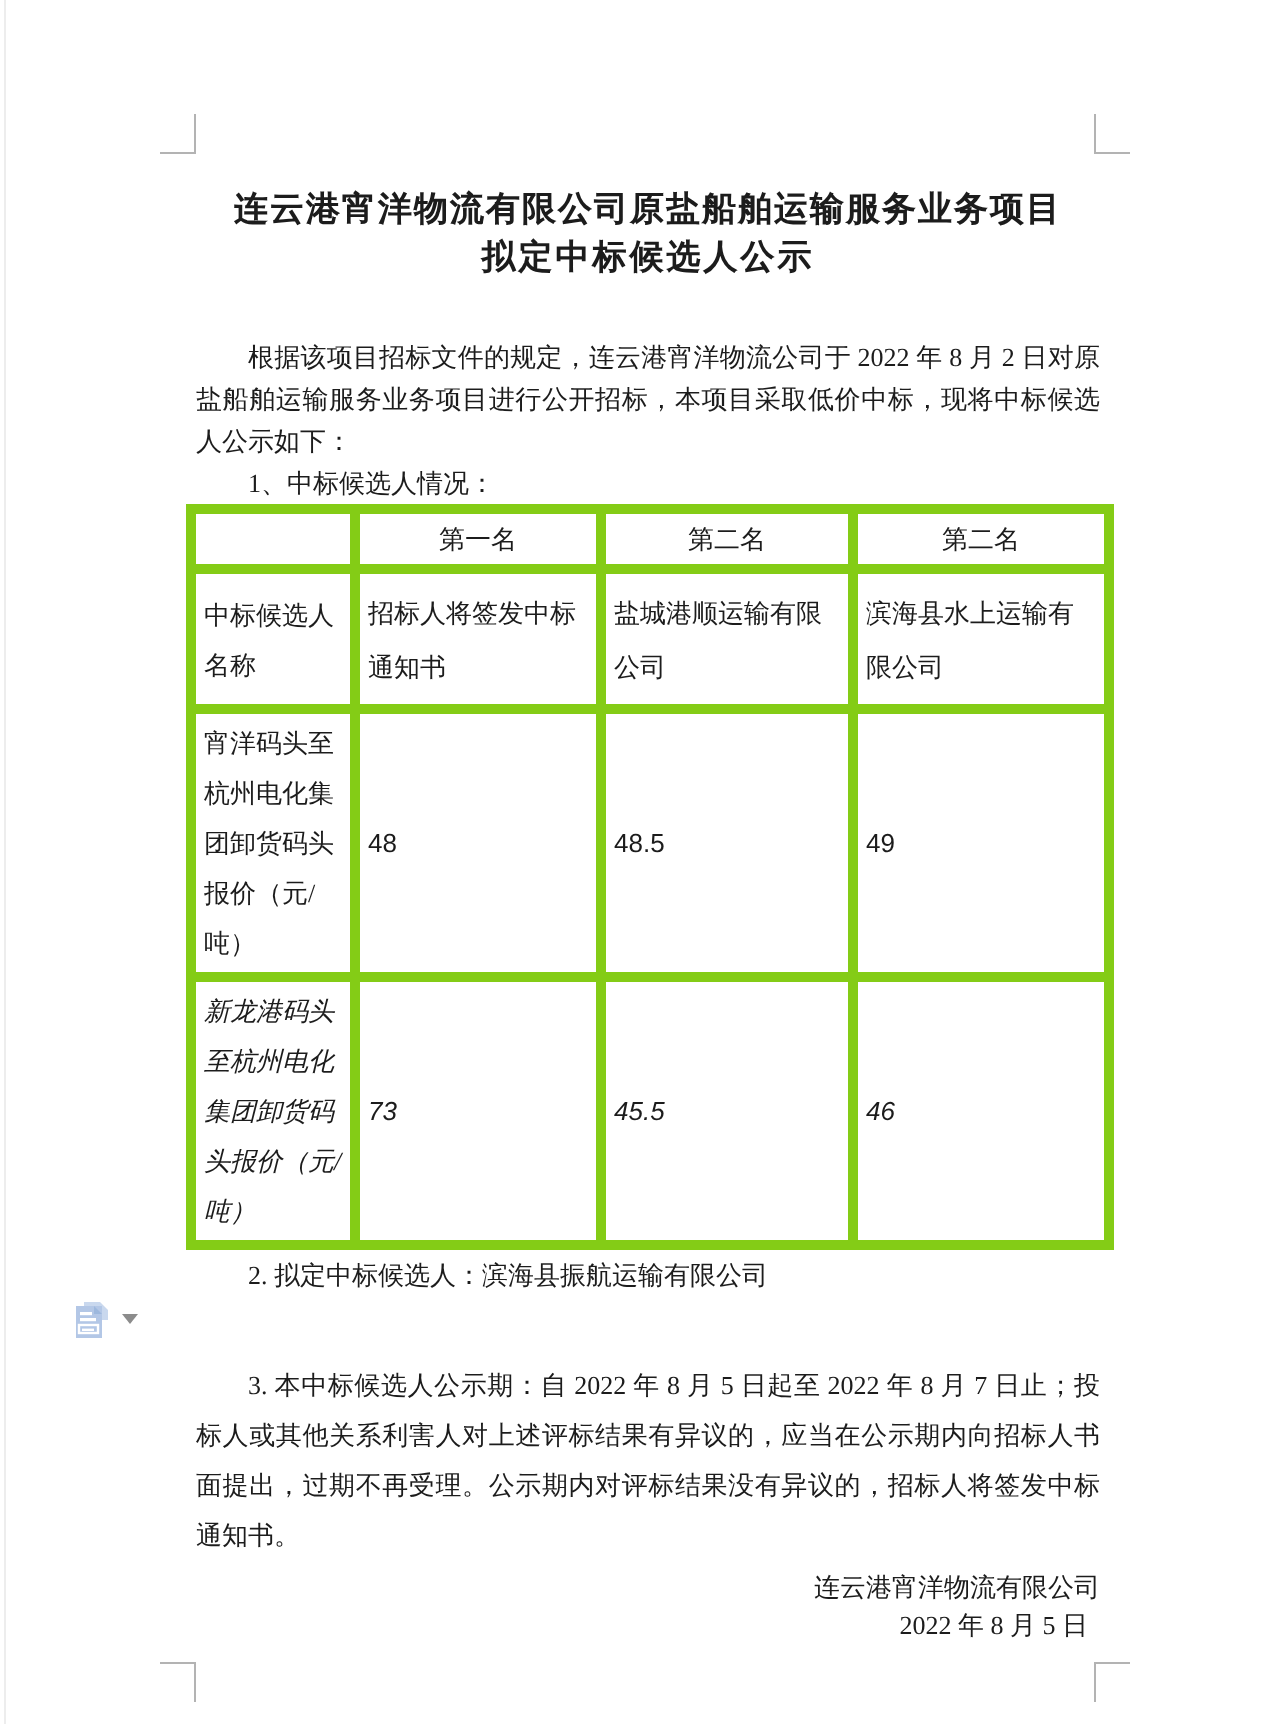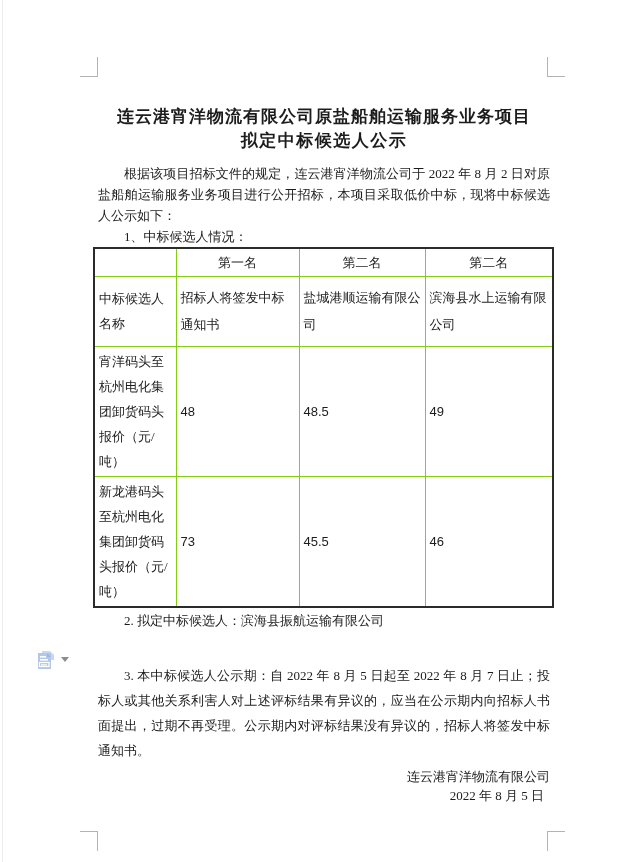--- a/index.html
+++ b/index.html
@@ -16,56 +16,56 @@
     background: #ededed;
   }
   
   .crop { position: absolute; width: 18px; height: 20px; }
   .crop.tl { left: 80px; top: 57px;  border-right: 1px solid #b3b3b3; border-bottom: 1px solid #b3b3b3; }
   .crop.tr { left: 547px; top: 57px; border-left: 1px solid #b3b3b3;  border-bottom: 1px solid #b3b3b3; }
   .crop.bl { left: 80px; top: 831px; border-right: 1px solid #b3b3b3; border-top: 1px solid #b3b3b3; }
   .crop.br { left: 547px; top: 831px; border-left: 1px solid #b3b3b3;  border-top: 1px solid #b3b3b3; }
 
   .content {
-    position: absolute; left: 98px; top: 83px; width: 452px;
+    position: absolute; left: 98px; top: 71px; width: 452px;
     font-size: 13px; line-height: 21px;
   }
   .doc-title {
     margin-top: 22px;
     font-size: 17px; font-weight: bold; letter-spacing: 1px;
     line-height: 24px; text-align: center;
   }
   .doc-subtitle {
     font-size: 17px; font-weight: bold; letter-spacing: 1.5px;
     line-height: 24px; text-align: center;
   }
   .para { text-indent: 2em; text-align: justify; }
-  .intro { margin-top: 10px; }
+  .intro { margin-top: 27px; }
   .sec1 { }
   .sec2 { margin-top: 2px; }
   .sec3 { line-height: 25px; margin-top: 32px; }
   .phones { margin-top: 2px; line-height: 16px; }
   .signature { margin-top: 4px; line-height: 19px; text-align: right; }
   .signature .sig-date { padding-right: 6px; }
 
   table.bid-table {
     border-collapse: collapse; table-layout: fixed;
     width: 459px; margin-left: -5px; margin-top: 0;
     border: 2px solid #2b2b2b;
   }
   table.bid-table td, table.bid-table th {
-    border: 1px solid #84cc16;
+    border: 5px solid #84cc16;
     vertical-align: middle;
     font-weight: normal; font-size: 13px;
     padding: 2px 4px;
   }
   tr.r-head  { height: 28px; }
   tr.r-name  { height: 70px; }
   tr.r-price1 { height: 125px; }
-  tr.r-price2 { height: 130px; }
+  tr.r-price2 { height: 130px; font-style: italic; }
   td.label-cell { line-height: 25px; padding: 2px 3px; margin-left: 32px; }
   td.name-cell  { line-height: 27px; }
   td.value-cell { font-family: "Liberation Sans", "DejaVu Sans", sans-serif; }
 
   
   .paste-btn {
     position: absolute; left: 36px; top: 649px;
     width: 38px; height: 24px; cursor: pointer;
   }
   .paste-btn .arrow {

